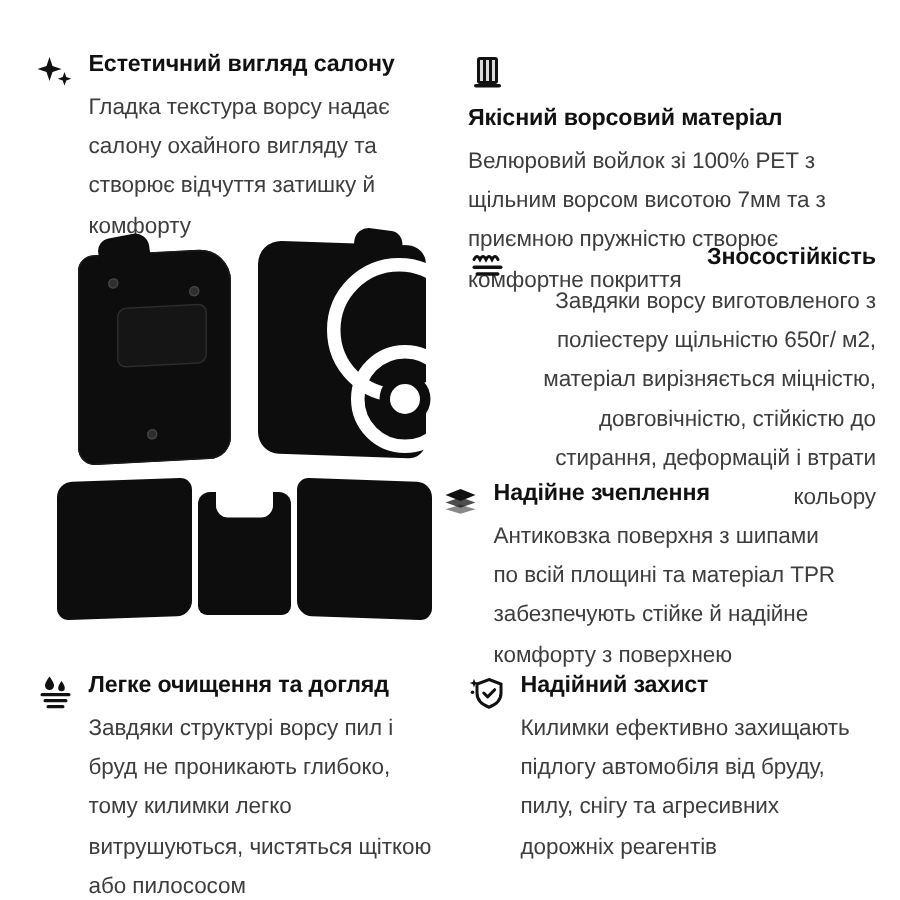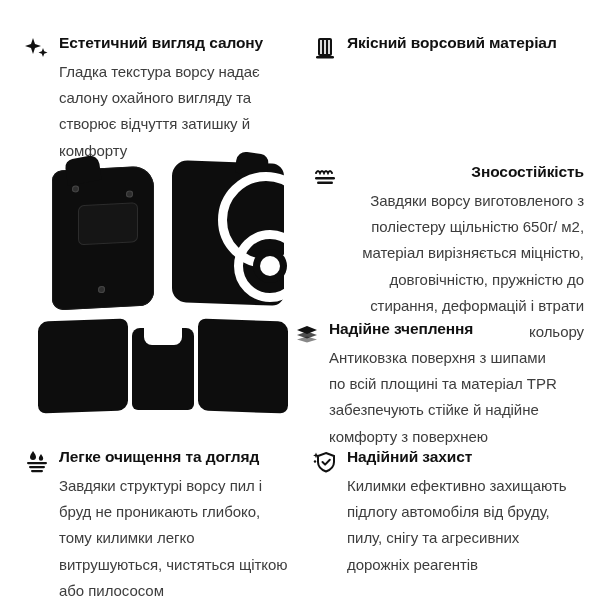--- a/index.html
+++ b/index.html
@@ -55,21 +55,21 @@
   .feature p {
     margin: 0;
     font-size: 15px;
     line-height: 1.75;
     color: #3d3d3d;
     letter-spacing: -0.05px;
   }
 
   
   #f-aesthetic { left: 24px;  top: 34px;  width: 268px; }
-  #f-material  { left: 312px; top: 34px;  width: 268px; }
+  #f-material  { left: 312px; top: 34px;  width: 268px; flex-direction: column; }
   #f-durable   { left: 312px; top: 163px; width: 272px; text-align: right; }
   #f-grip      { left: 294px; top: 320px; width: 272px; }
   #f-clean     { left: 24px;  top: 448px; width: 272px; }
   #f-protect   { left: 312px; top: 448px; width: 272px; }
 
   
   .product {
     position: absolute;
     left: 22px;
     top: 160px;
@@ -231,34 +231,35 @@
       <svg width="26" height="26" viewBox="0 0 26 26">
         <rect x="6" y="3" width="14" height="18" rx="2" fill="#111"></rect>
         <rect x="8" y="5" width="2" height="14" fill="#fff" opacity="0.85"></rect>
         <rect x="12" y="5" width="2" height="14" fill="#fff" opacity="0.85"></rect>
         <rect x="16" y="5" width="2" height="14" fill="#fff" opacity="0.85"></rect>
         <rect x="4" y="21" width="18" height="2.4" rx="1.2" fill="#111"></rect>
       </svg>
     </span>
     <div class="txt">
       <h3>Якісний ворсовий матеріал</h3>
+      <p>Велюровий войлок зі 100% PET з щільним ворсом висотою 7мм та з приємною пружністю створює комфортне покриття</p>
     </div>
   </div>
 
   <div class="feature" id="f-durable">
     <span class="icon">
       <svg width="26" height="26" viewBox="0 0 26 26">
         <path d="M4 9 q2-4 4 0 q2-4 4 0 q2-4 4 0 q2-4 4 0" stroke="#111" stroke-width="2" fill="none" stroke-linecap="round"></path>
         <rect x="3" y="13" width="20" height="2.4" rx="1.2" fill="#111"></rect>
         <rect x="5" y="17.5" width="16" height="2.4" rx="1.2" fill="#111"></rect>
       </svg>
     </span>
     <div class="txt">
       <h3>Зносостійкість</h3>
-      <p>Завдяки ворсу виготовленого з поліестеру щільністю 650г/ м2, матеріал вирізняється міцністю, довговічністю, пружністю до стирання, деформацій і втрати кольору</p>
+      <p>Завдяки ворсу виготовленого з поліестеру щільністю 650г/ м2, матеріал вирізняється міцністю, довговічністю, стійкістю до стирання, деформацій і втрати кольору</p>
     </div>
   </div>
 
   <div class="feature" id="f-grip">
     <span class="icon">
       <svg width="26" height="26" viewBox="0 0 26 26">
         <path d="M3 9 L13 5 L23 9 L13 13 Z" fill="#111"></path>
         <path d="M3 14 L13 10.5 L23 14 L13 17.5 Z" fill="#111" opacity="0.75"></path>
         <path d="M3 18.5 L13 15.5 L23 18.5 L13 21.5 Z" fill="#111" opacity="0.5"></path>
       </svg>

